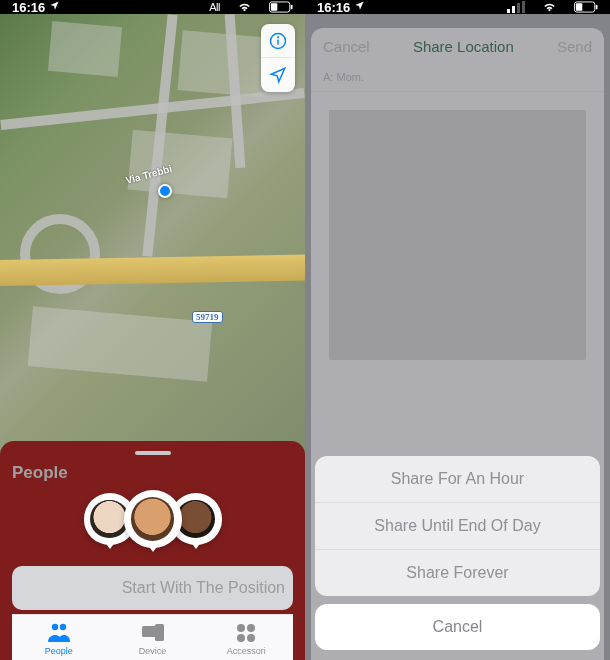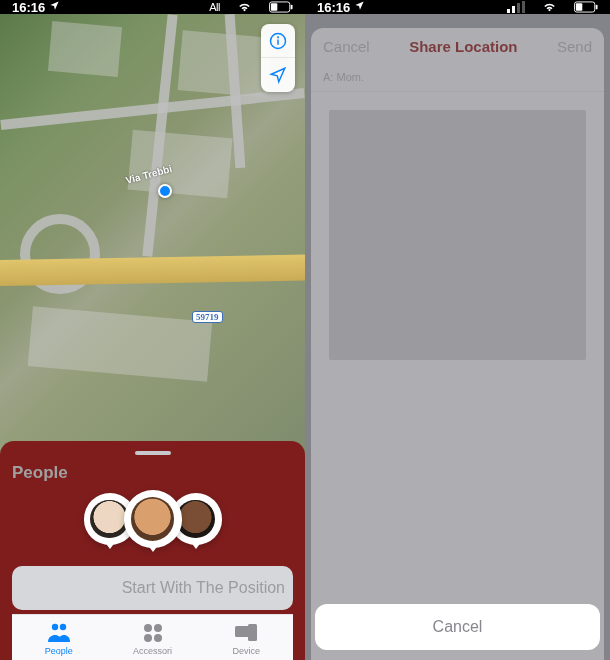--- a/index.html
+++ b/index.html
@@ -206,21 +206,21 @@
     overflow: hidden;
   }
   .modal-header {
     display:flex;
     justify-content:space-between;
     align-items:center;
     padding: 10px 12px;
     font-size: 15px;
   }
   .modal-header .cancel { color:#9a9aa1; }
-  .modal-header .title { color:#7f1d1d; font-weight:700; }
+  .modal-header .title { color:#14532d; font-weight:400; }
   .modal-header .send { color:#9a9aa1; }
   .recipient-row {
     padding: 6px 12px 8px 12px;
     font-size: 11px;
     color: #96969d;
     border-bottom: 1px solid rgba(0,0,0,0.05);
   }
   .contact-card {
     margin: 18px 18px 0 18px;
     height: 250px;
@@ -345,38 +345,38 @@
               <circle cx="9" cy="5" r="3.2"></circle>
               <circle cx="17" cy="5" r="3.2"></circle>
               <path d="M2 20c0-5 4-7 7-7s7 2 7 7z"></path>
               <path d="M12 20c0-5 3-7 6-7s6 2 6 7z"></path>
             </svg>
         </span>
         <span class="tab-label">People</span>
       </div>
       <div class="tab">
         <span class="tab-icon">
+          <svg width="24" height="20" viewBox="0 0 24 20" fill="#8e8e93">
+              <rect x="1" y="3" width="15" height="11" rx="1.5"></rect>
+              <rect x="14" y="1" width="9" height="17" rx="1.5"></rect>
+            </svg>
+        </span>
+        <span class="tab-label">Device</span>
+      </div>
+      <div class="tab">
+        <span class="tab-icon">
           <svg width="22" height="22" viewBox="0 0 22 22" fill="#8e8e93">
               <circle cx="6" cy="6" r="4"></circle>
               <circle cx="16" cy="6" r="4"></circle>
               <circle cx="6" cy="16" r="4"></circle>
               <circle cx="16" cy="16" r="4"></circle>
             </svg>
         </span>
         <span class="tab-label">Accessori</span>
       </div>
-      <div class="tab">
-        <span class="tab-icon">
-          <svg width="24" height="20" viewBox="0 0 24 20" fill="#8e8e93">
-              <rect x="1" y="3" width="15" height="11" rx="1.5"></rect>
-              <rect x="14" y="1" width="9" height="17" rx="1.5"></rect>
-            </svg>
-        </span>
-        <span class="tab-label">Device</span>
-      </div>
     </div>
   </div>
 </div>
 
 <div class="phone">
 
   <div class="status-bar">
     <div class="status-left">
       <span>16:16</span>
       <span class="loc-arrow">
@@ -420,16 +420,21 @@
         <span>A:</span>
         <span> </span>
         <span>Mom.</span>
       </div>
       <div class="contact-card"></div>
     </div>
 
     <div class="dim-overlay"></div>
 
     <div class="action-sheet">
+      <div class="action-group">
+        <div class="action-item">Share For An Hour</div>
+        <div class="action-item">Share Until End Of Day</div>
+        <div class="action-item">Share Forever</div>
+      </div>
       <div class="action-cancel">Cancel</div>
     </div>
   </div>
 </div>
 
 </body></html>

